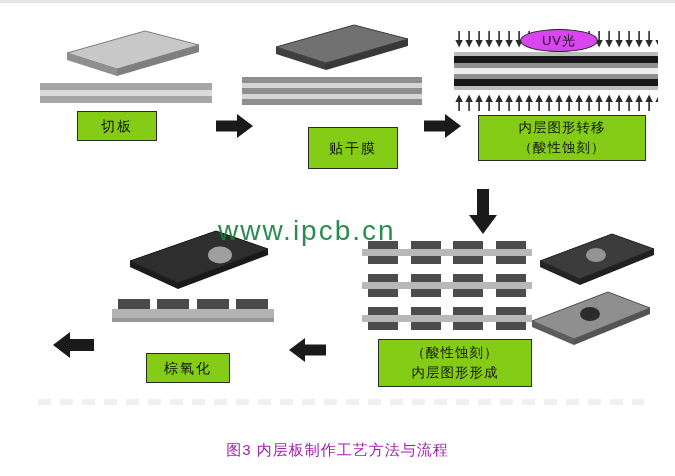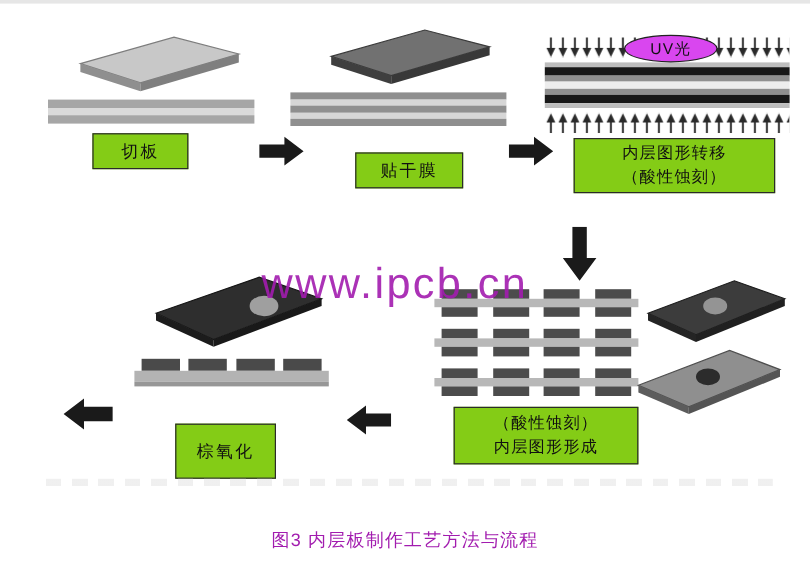--- a/index.html
+++ b/index.html
@@ -12,21 +12,21 @@
   .label-box.two-line{letter-spacing:1px;font-size:13.5px}
   .bar{position:absolute;display:flex;flex-direction:column}
   .stripe{width:100%}
   .etched-row{position:absolute;width:170px;display:flex;flex-direction:column}
   .seg-row{display:flex;justify-content:space-between;padding:0 6px}
   .seg{width:30px;height:8px;background:#4c4c4c}
   .seg-wide{width:32px;height:10px;background:#4a4a4a}
   .core{width:100%;height:7px;background:#b8b8b8}
   .uv-oval{position:absolute;width:78px;height:23px;border:1.5px solid #222;border-radius:50%;background:#d946ef;
     display:flex;align-items:center;justify-content:center;font-size:13px;color:#111;z-index:2;letter-spacing:1px}
-  .watermark{position:absolute;font-size:36px;color:#a21caf;letter-spacing:2px;opacity:.9;z-index:3}
+  .watermark{position:absolute;font-size:28px;color:#15803d;letter-spacing:2px;opacity:.9;z-index:3}
   .faint-row{position:absolute;height:6px;background:repeating-linear-gradient(90deg,#ececec 0 13px,transparent 13px 22px);opacity:.8}
   .caption{position:absolute;width:675px;text-align:center;font-size:15px;color:#a21caf;letter-spacing:1px}
   svg{display:block}
 </style>
 </head>
 <body>
 
 <div class="canvas">
 
   <div class="abs" style="left:55px;top:24px;width:152px;height:54px">
@@ -58,21 +58,21 @@
       <polygon points="62,42 144,18 144,25 62,49" fill="#383838"></polygon>
     </svg>
   </div>
   <div class="bar" style="left:242px;top:74px;width:180px">
     <div class="stripe" style="height:6px;background:#8f8f8f"></div>
     <div class="stripe" style="height:5px;background:#d6d6d6"></div>
     <div class="stripe" style="height:6px;background:#8f8f8f"></div>
     <div class="stripe" style="height:5px;background:#d6d6d6"></div>
     <div class="stripe" style="height:6px;background:#8f8f8f"></div>
   </div>
-  <div class="label-box" style="left:296px;top:124px;width:90px;height:30px">
+  <div class="label-box" style="left:308px;top:124px;width:90px;height:42px">
     <span>贴干膜</span>
   </div>
 
   <div class="abs" style="left:424px;top:110px">
     <svg viewBox="0 0 38 26" width="38" height="26">
       <polygon points="0,7.5 21,7.5 21,1 37,13 21,25 21,18.5 0,18.5" fill="#1a1a1a"></polygon>
     </svg>
   </div>
 
   <div class="abs" style="left:454px;top:28px">
@@ -206,21 +206,21 @@
   <div class="bar" style="left:112px;top:296px;width:162px">
     <div class="seg-row">
       <div class="seg-wide"></div>
         <div class="seg-wide"></div>
       <div class="seg-wide"></div>
         <div class="seg-wide"></div>
     </div>
     <div class="stripe" style="height:9px;background:#b3b3b3"></div>
     <div class="stripe" style="height:4px;background:#979797"></div>
   </div>
-  <div class="label-box" style="left:146px;top:350px;width:84px;height:46px">
+  <div class="label-box" style="left:146px;top:350px;width:84px;height:30px">
     <span>棕氧化</span>
   </div>
 
   <div class="abs" style="left:52px;top:328px">
     <svg viewBox="0 0 42 28" width="42" height="28">
       <polygon points="42,8 18,8 18,1 1,14 18,27 18,20 42,20" fill="#1a1a1a"></polygon>
     </svg>
   </div>
 
   <div class="faint-row" style="left:38px;top:396px;width:606px"></div>

